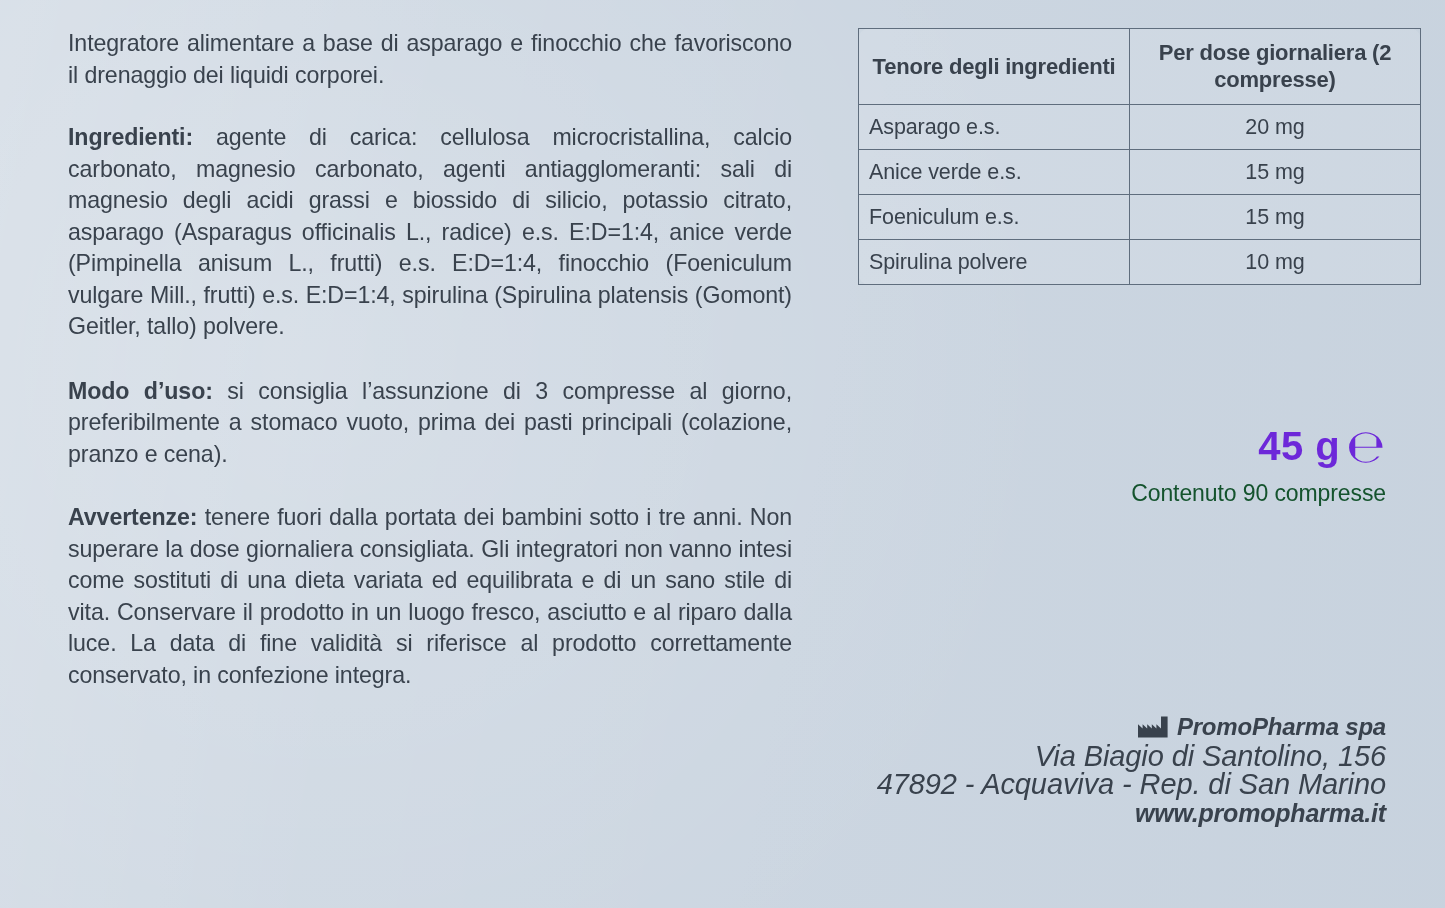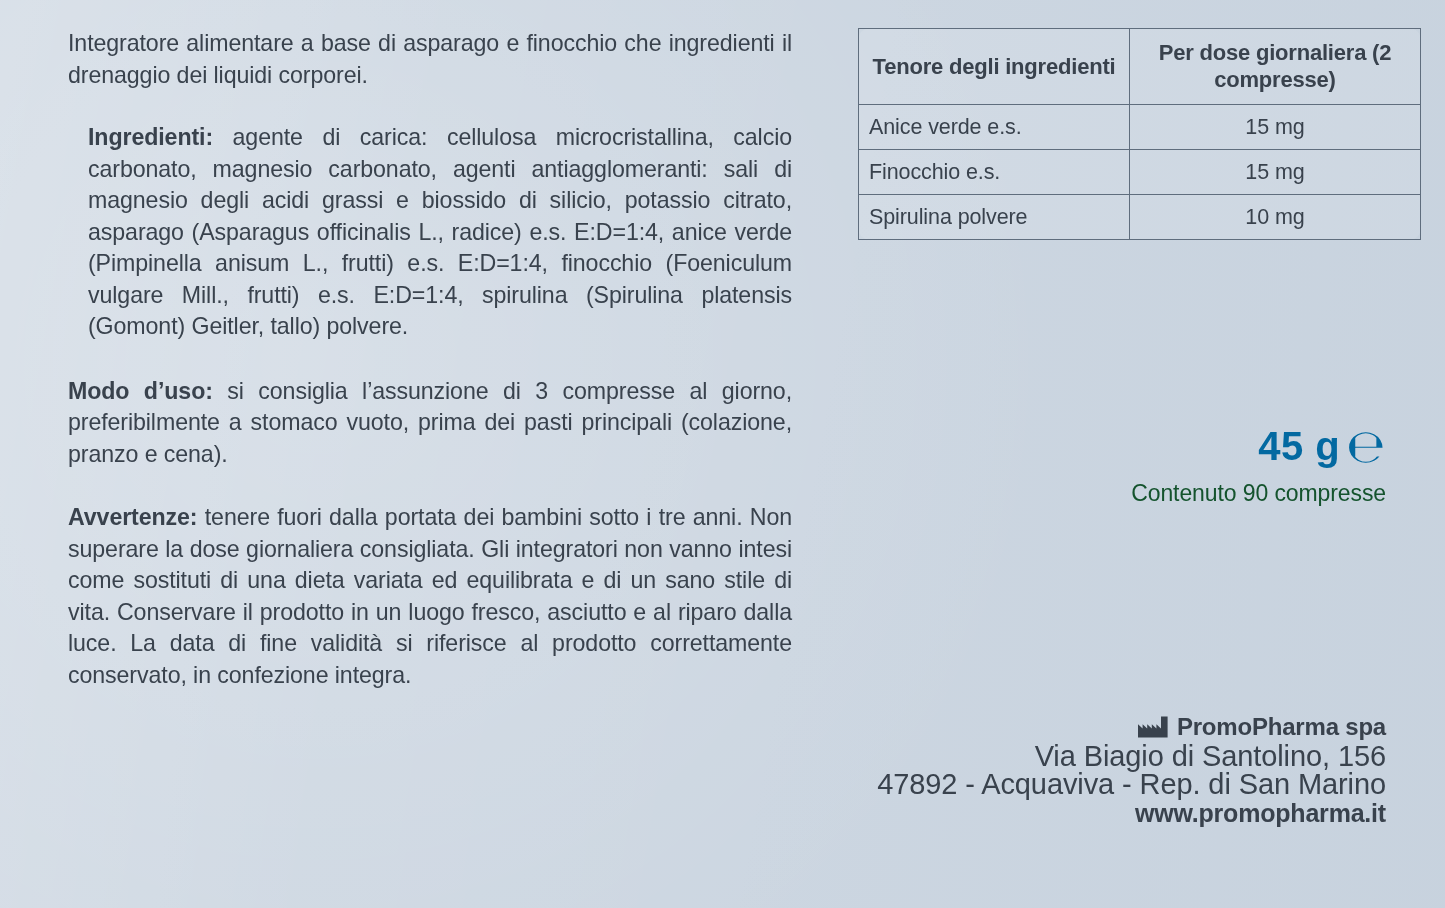--- a/index.html
+++ b/index.html
@@ -43,21 +43,21 @@
     text-justify: inter-word;
     margin: 0 0 27px 0;
     letter-spacing: -0.1px;
     color: #39424d;
   }
   .para:last-child { margin-bottom: 0; margin-top: 16px; }
   .para .lead {
     font-weight: bold;
   }
   .para.p-intro { margin-bottom: 31px; }
-  .para.p-ingredients { margin-bottom: 33px; margin-left: 20px; }
+  .para.p-ingredients { margin-bottom: 33px; }
   .para.p-uso { margin-bottom: 32px; }
 
   
   .col-right {
     position: absolute;
     left: 858px;
     top: 28px;
     width: 528px;
   }
   table.nutrition {
@@ -96,21 +96,21 @@
     left: 858px;
     top: 424px;
     width: 528px;
     text-align: right;
   }
   .weight-line {
     font-size: 40px;
     font-weight: bold;
     letter-spacing: 0.5px;
     line-height: 44px;
-    color: #0369a1;
+    color: #6d28d9;
     white-space: nowrap;
   }
   .weight-line .e-mark {
     font-weight: normal;
     font-size: 46px;
     vertical-align: -2px;
     margin-left: 6px;
     font-family: "DejaVu Sans", sans-serif;
   }
   .content-count {
@@ -120,20 +120,21 @@
     color: #14532d;
     letter-spacing: -0.1px;
   }
 
   .manufacturer {
     position: absolute;
     left: 858px;
     top: 712px;
     width: 528px;
     text-align: right;
+    font-style: italic;
   }
   .maker-name-row {
     display: flex;
     align-items: center;
     justify-content: flex-end;
     gap: 9px;
     margin-bottom: 2px;
   }
   .factory-icon {
     display: inline-block;
@@ -165,44 +166,48 @@
 </style>
 </head>
 <body>
 
 <div class="paper-texture"></div>
 
 <div class="label">
 
   <div class="col-left">
 
-    <p class="para p-intro"><span>Integratore alimentare a base di asparago e finocchio che ingredienti il drenaggio dei liquidi corporei.</span></p>
+    <p class="para p-intro"><span>Integratore alimentare a base di asparago e finocchio che favoriscono il drenaggio dei liquidi corporei.</span></p>
 
     <p class="para p-ingredients"><span class="lead">Ingredienti:</span><span> agente di carica: cellulosa microcristallina, calcio carbonato, magnesio carbonato, agenti antiagglomeranti: sali di magnesio degli acidi grassi e biossido di silicio, potassio citrato, asparago (Asparagus officinalis L., radice) e.s. E:D=1:4, anice verde (Pimpinella anisum L., frutti) e.s. E:D=1:4, finocchio (Foeniculum vulgare Mill., frutti) e.s. E:D=1:4, spirulina (Spirulina platensis (Gomont) Geitler, tallo) polvere.</span></p>
 
     <p class="para p-uso"><span class="lead">Modo d’uso:</span><span> si consiglia l’assunzione di 3 compresse al giorno, preferibilmente a stomaco vuoto, prima dei pasti principali (colazione, pranzo e cena).</span></p>
 
     <p class="para p-warn"><span class="lead">Avvertenze:</span><span> tenere fuori dalla portata dei bambini sotto i tre anni. Non superare la dose giornaliera consigliata. Gli integratori non vanno intesi come sostituti di una dieta variata ed equilibrata e di un sano stile di vita. Conservare il prodotto in un luogo fresco, asciutto e al riparo dalla luce. La data di fine validità si riferisce al prodotto correttamente conservato, in confezione integra.</span></p>
   </div>
 
   <div class="col-right">
     <table class="nutrition">
       <thead>
         <tr>
           <th class="c1">Tenore degli ingredienti</th>
           <th class="c2">Per dose giornaliera (2 compresse)</th>
         </tr>
       </thead>
       <tbody>
         <tr>
+          <td class="name">Asparago e.s.</td>
+          <td class="value">20 mg</td>
+        </tr>
+        <tr>
           <td class="name">Anice verde e.s.</td>
           <td class="value">15 mg</td>
         </tr>
         <tr>
-          <td class="name">Finocchio e.s.</td>
+          <td class="name">Foeniculum e.s.</td>
           <td class="value">15 mg</td>
         </tr>
         <tr>
           <td class="name">Spirulina polvere</td>
           <td class="value">10 mg</td>
         </tr>
       </tbody>
     </table>
   </div>
 

